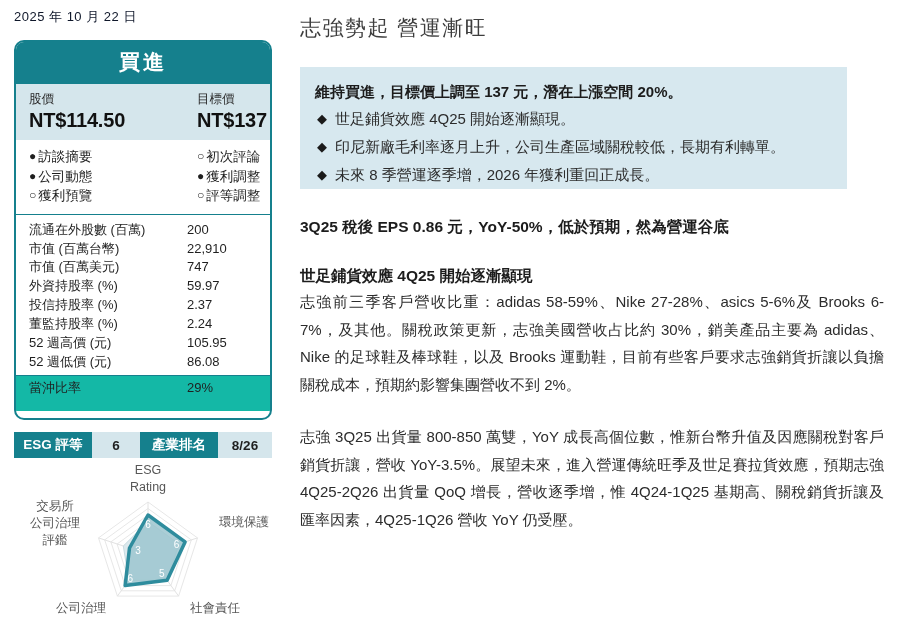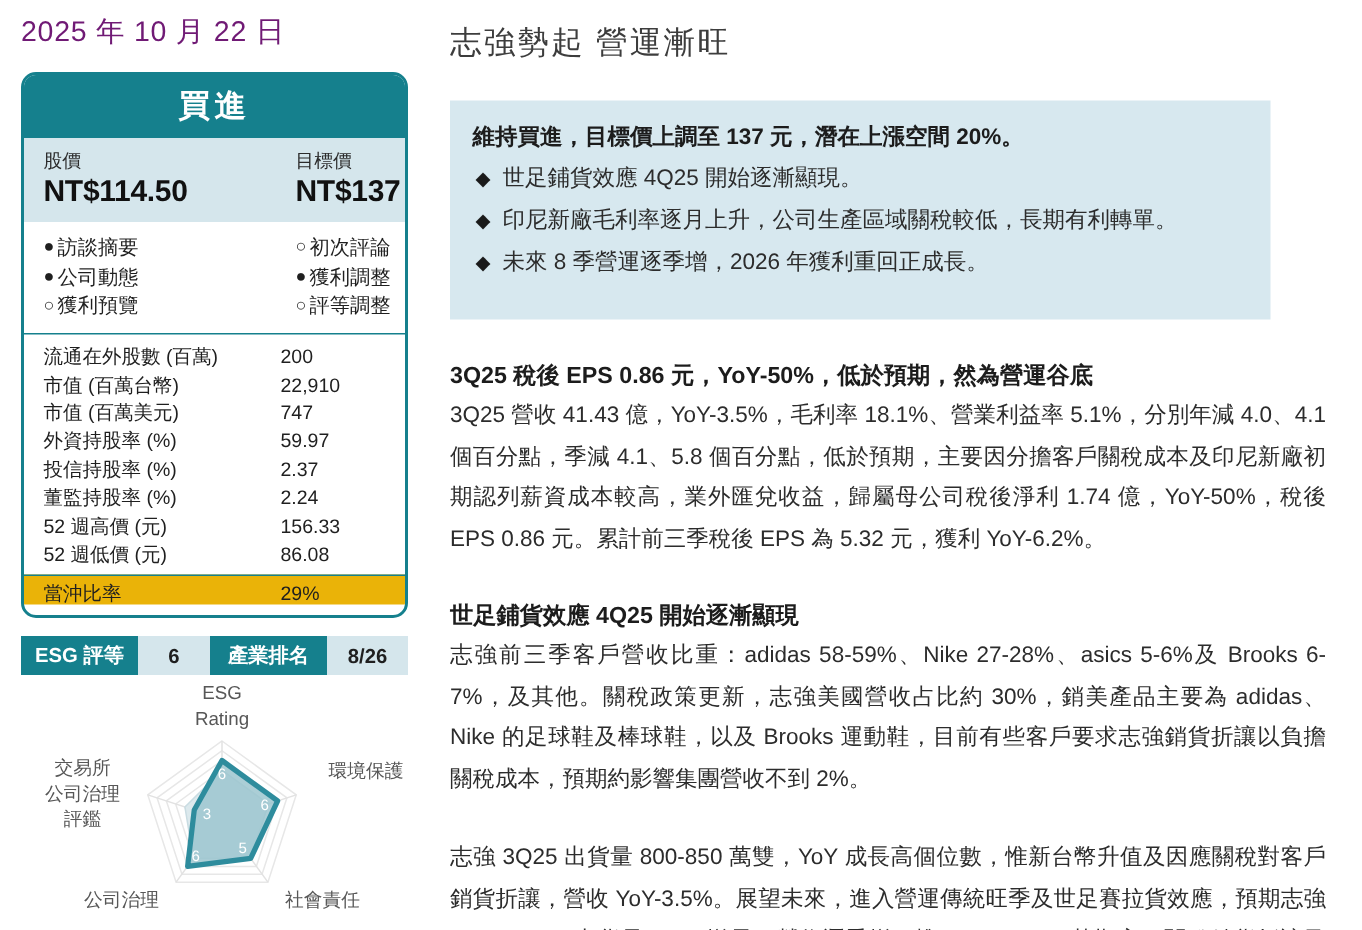--- a/index.html
+++ b/index.html
@@ -2,55 +2,55 @@
 <html><head>
 <meta charset="utf-8">
 <style>
   * { margin:0; padding:0; box-sizing:border-box; }
   html,body { width:908px; height:620px; background:#ffffff; }
   body { font-family:"Liberation Sans", sans-serif; color:#333; overflow:hidden; }
   .page { position:relative; width:908px; height:620px; background:#fff; }
 
   
   .left-col { position:absolute; left:14px; top:8px; width:258px; }
-  .date { font-size:19px; color:#701a75; letter-spacing:.5px; }
+  .date { font-size:13px; color:#0f172a; letter-spacing:.5px; }
 
   .rating-card { margin-top:14px; border:2px solid #15808D; border-radius:10px; overflow:hidden; background:#fff; }
   .card-header { background:#15808D; color:#fff; font-size:21px; font-weight:bold; text-align:center; padding:6px 0 8px; letter-spacing:3px; }
   .price-row { display:flex; background:#D5E6EC; padding:7px 0 8px 13px; }
   .price-cell { width:168px; }
   .price-cell:last-child { width:auto; }
   .price-label { font-size:12.5px; color:#2b2b2b; }
   .price-value { font-size:20px; font-weight:bold; color:#111; margin-top:1px; letter-spacing:-.2px; }
   .flags { padding:7px 0 8px 13px; border-bottom:1px solid #15808D; }
   .flag-row { display:flex; font-size:13.5px; line-height:19.5px; color:#1f1f1f; }
   .flag-cell { width:168px; display:flex; align-items:center; }
   .flag-cell:last-child { width:auto; }
   .flag-marker { margin-right:2px; font-size:12px; }
   .stats { padding:6px 0 0; font-size:13px; }
   .stat-row { display:flex; padding:2.2px 0 2.2px 13px; line-height:14.5px; color:#1f1f1f; }
   .stat-label { width:158px; }
-  .stat-row.highlight { background:#eab308; border-top:1px solid #15808D; margin-top:3px; padding-top:5px; padding-bottom:0; }
+  .stat-row.highlight { background:#14b8a6; border-top:1px solid #15808D; margin-top:3px; padding-top:5px; padding-bottom:16px; }
   .card-pad { height:7px; }
 
   .esg-bar { display:flex; margin-top:12px; height:26px; font-size:13.5px; font-weight:bold; }
   .esg-cell { display:flex; align-items:center; justify-content:center; }
   .esg-key { background:#15808D; color:#fff; width:78px; }
   .esg-val { background:#D5E6EC; color:#1f1f1f; }
   .esg-val1 { width:48px; }
   .esg-val2 { flex:1; }
 
   .radar-wrap { position:relative; height:164px; margin-top:4px; }
   .radar-svg { position:absolute; left:0; top:0; }
   .axis-label { position:absolute; font-size:12.5px; color:#575757; line-height:17px; white-space:pre-line; }
 
   
   .right-col { position:absolute; left:300px; top:14px; width:584px; }
   .article-title { font-size:21px; color:#3d3d3d; font-weight:500; letter-spacing:1.5px; }
-  .summary-box { margin-top:25px; background:#D7E8EF; width:547px; padding:11px 15px 24px; }
+  .summary-box { margin-top:25px; background:#D7E8EF; width:547px; padding:11px 15px 0; }
   .summary-lead { font-size:15px; font-weight:bold; color:#1c1c1c; line-height:27px; }
   .summary-bullet { font-size:15px; color:#2c2c2c; line-height:28px; display:flex; }
   .diamond { margin:0 8px 0 2px; font-size:13px; color:#1a1a1a; }
   .section-heading { font-size:15.5px; font-weight:bold; color:#1c1c1c; margin-top:27px; line-height:22px; }
   .para { font-size:15px; color:#2c2c2c; line-height:27.5px; text-align:justify; margin-top:1px; }
   .para + .para { margin-top:25px; }
 </style>
 </head>
 <body>
 
@@ -123,21 +123,21 @@
           <div class="stat-row">
             <div class="stat-label">投信持股率 (%)</div>
             <div class="stat-value">2.37</div>
           </div>
           <div class="stat-row">
             <div class="stat-label">董監持股率 (%)</div>
             <div class="stat-value">2.24</div>
           </div>
           <div class="stat-row">
             <div class="stat-label">52 週高價 (元)</div>
-            <div class="stat-value">156.33</div>
+            <div class="stat-value">105.95</div>
           </div>
           <div class="stat-row">
             <div class="stat-label">52 週低價 (元)</div>
             <div class="stat-value">86.08</div>
           </div>
           <div class="stat-row highlight">
             <div class="stat-label">當沖比率</div>
             <div class="stat-value">29%</div>
           </div>
         </div>
@@ -172,21 +172,21 @@
           <text x="162.5" y="86.2" font-size="10" fill="#ffffff" text-anchor="middle">6</text>
           <text x="147.8" y="114.5" font-size="10" fill="#ffffff" text-anchor="middle">5</text>
           <text x="116.4" y="119.8" font-size="10" fill="#ffffff" text-anchor="middle">6</text>
           <text x="124.0" y="92.3" font-size="10" fill="#ffffff" text-anchor="middle">3</text>
         </svg>
         <div class="axis-label" style="left: 92px; top: 0px; width: 84px; text-align: center;">ESG
 Rating</div>
         <div class="axis-label" style="left: 205px; top: 52px; width: 66px; text-align: left;">環境保護</div>
         <div class="axis-label" style="left: 176px; top: 138px; width: 70px; text-align: left;">社會責任</div>
         <div class="axis-label" style="left: 42px; top: 138px; width: 62px; text-align: left;">公司治理</div>
-        <div class="axis-label" style="left: 2px; top: 50px; width: 78px; text-align: center;">交易所
+        <div class="axis-label" style="left: 2px; top: 36px; width: 78px; text-align: center;">交易所
 公司治理
 評鑑</div>
       </div>
 
   </div>
 
   <div class="right-col">
     <div class="article-title">志強勢起  營運漸旺</div>
     <div class="summary-box">
       <div class="summary-lead">維持買進，目標價上調至 137 元，潛在上漲空間 20%。</div>
@@ -200,20 +200,19 @@
             <span>印尼新廠毛利率逐月上升，公司生產區域關稅較低，長期有利轉單。</span>
           </div>
           <div class="summary-bullet">
             <span class="diamond">◆</span>
             <span>未來 8 季營運逐季增，2026 年獲利重回正成長。</span>
           </div>
         </div>
     </div>
     <div id="sections">
         <div class="section-heading">3Q25 稅後 EPS 0.86 元，YoY-50%，低於預期，然為營運谷底</div>
-        <div class="para">3Q25 營收 41.43 億，YoY-3.5%，毛利率 18.1%、營業利益率 5.1%，分別年減 4.0、4.1 個百分點，季減 4.1、5.8 個百分點，低於預期，主要因分擔客戶關稅成本及印尼新廠初期認列薪資成本較高，業外匯兌收益，歸屬母公司稅後淨利 1.74 億，YoY-50%，稅後 EPS 0.86 元。累計前三季稅後 EPS 為 5.32 元，獲利 YoY-6.2%。</div>
         <div class="section-heading">世足鋪貨效應 4Q25 開始逐漸顯現</div>
         <div class="para">志強前三季客戶營收比重：adidas 58-59%、Nike 27-28%、asics 5-6%及 Brooks 6-7%，及其他。關稅政策更新，志強美國營收占比約 30%，銷美產品主要為 adidas、Nike 的足球鞋及棒球鞋，以及 Brooks 運動鞋，目前有些客戶要求志強銷貨折讓以負擔關稅成本，預期約影響集團營收不到 2%。</div>
         <div class="para">志強 3Q25 出貨量 800-850 萬雙，YoY 成長高個位數，惟新台幣升值及因應關稅對客戶銷貨折讓，營收 YoY-3.5%。展望未來，進入營運傳統旺季及世足賽拉貨效應，預期志強 4Q25-2Q26 出貨量 QoQ 增長，營收逐季增，惟 4Q24-1Q25 基期高、關稅銷貨折讓及匯率因素，4Q25-1Q26 營收 YoY 仍受壓。</div>
       </div>
   </div>
 
 </div>
 
 </body></html>

